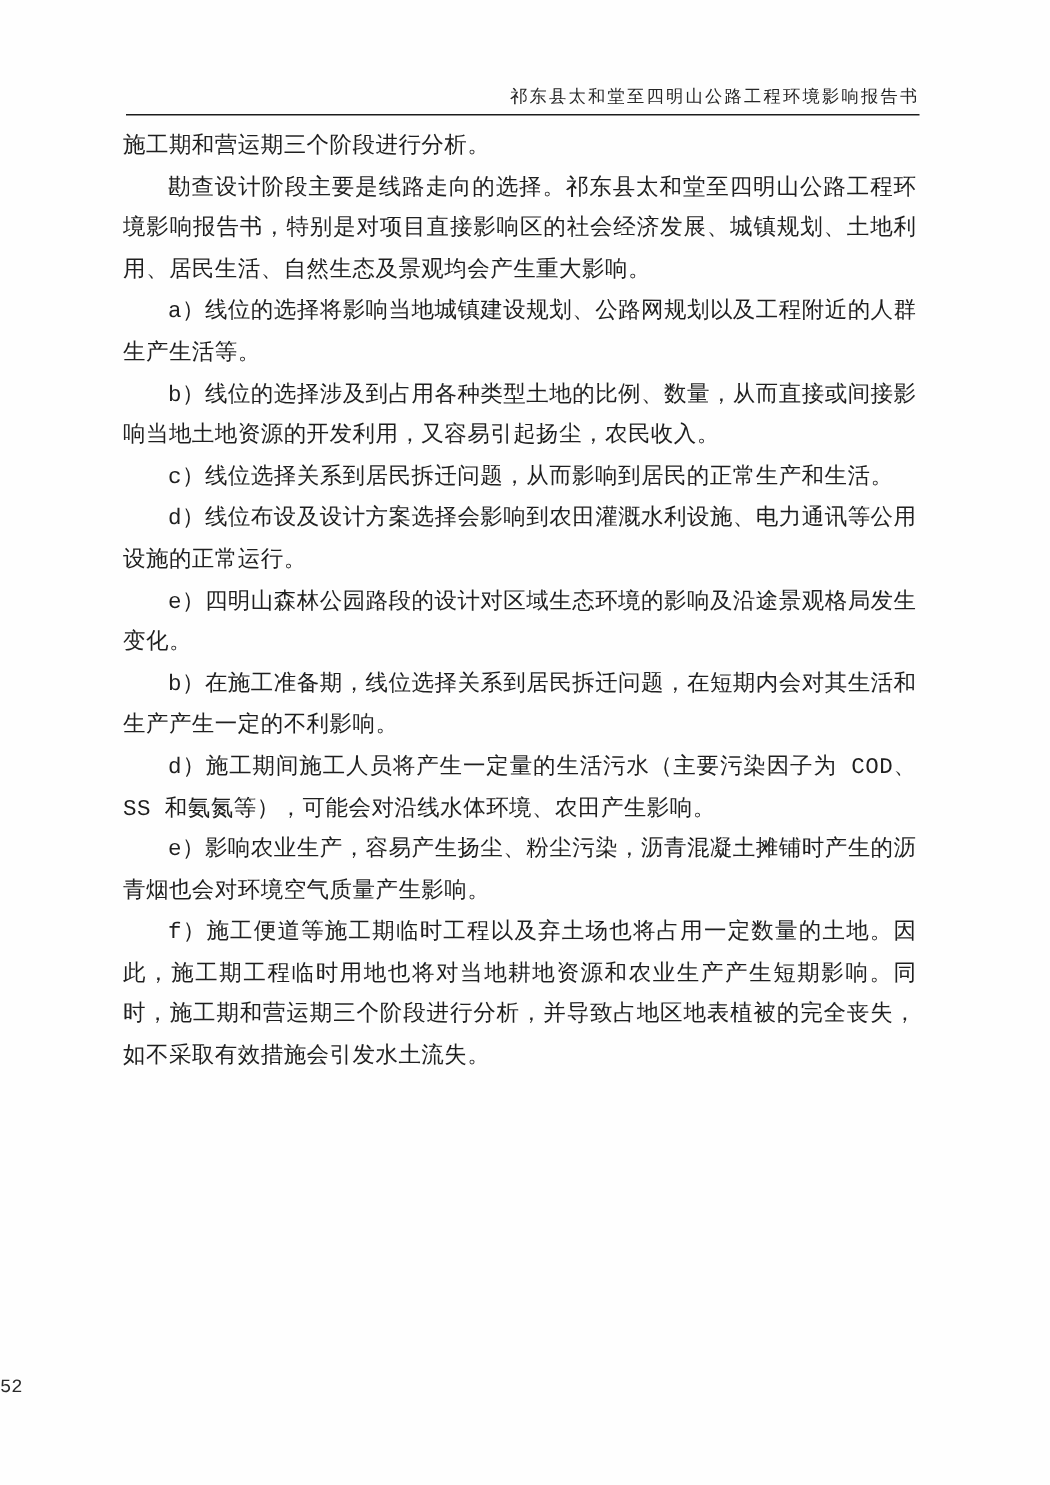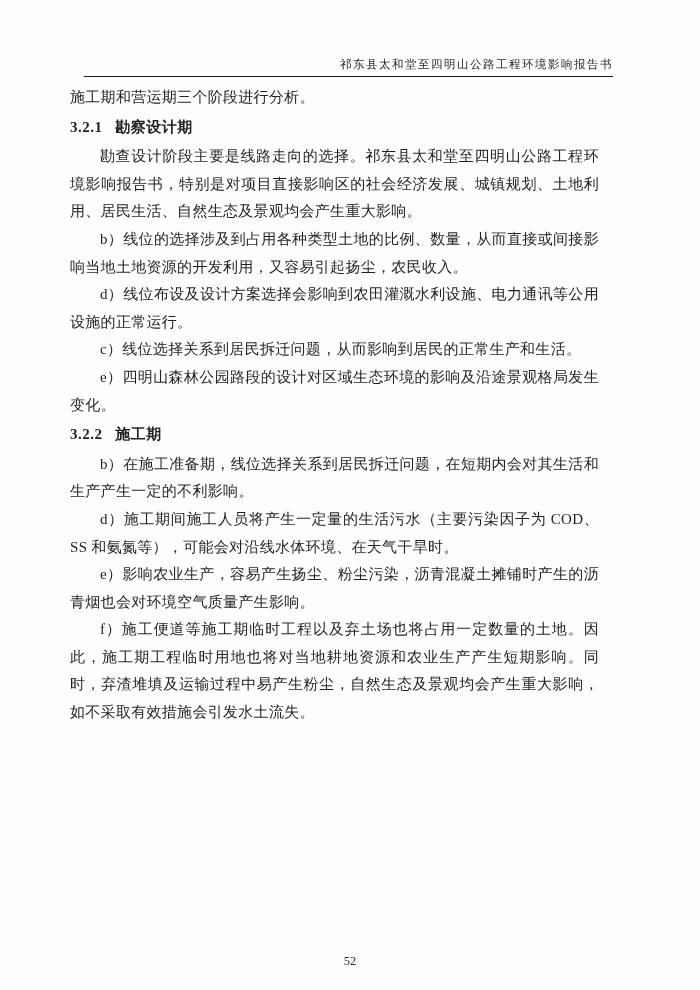--- a/index.html
+++ b/index.html
@@ -6,21 +6,21 @@
     margin: 0;
     padding: 0;
     background: #e8e8e8;
   }
   .page {
     position: relative;
     width: 700px;
     height: 990px;
     background: #fefefe;
     overflow: hidden;
-    font-family: Liberation Serif, serif;
+    font-family: Liberation Mono, monospace;
     color: #1f1f1f;
   }
   .running-header {
     position: absolute;
     top: 57px;
     left: 84px;
     width: 529px;
     text-align: right;
     font-size: 11.5px;
     letter-spacing: 1.5px;
@@ -31,21 +31,21 @@
     position: absolute;
     top: 76px;
     left: 84px;
     width: 529px;
     height: 0;
     border-top: 1.6px solid #1c1c1c;
   }
   .content {
     position: absolute;
     top: 84px;
-    left: 70px;
+    left: 82px;
     width: 529px;
     font-size: 15px;
     line-height: 27.6px;
     text-align: justify;
     letter-spacing: 0.3px;
   }
   .content p {
     margin: 0;
     text-indent: 2em;
   }
@@ -62,55 +62,49 @@
   }
   .content h3 .sec-num {
     margin-right: 0.85em;
     letter-spacing: 0.5px;
   }
   .page-number {
     position: absolute;
     top: 918px;
     left: 0;
     width: 100%;
-    text-align: center;
+    text-align: left;
     font-size: 12.5px;
     color: #2a2a2a;
-    margin-top: 36px;
   }
 </style>
 </head>
 <body>
 
 <div class="page">
 
   <div class="running-header">祁东县太和堂至四明山公路工程环境影响报告书</div>
 
   <div class="header-rule"></div>
 
   <div class="content">
 
     <p class="continuation">施工期和营运期三个阶段进行分析。</p>
 
-    <h3>
-      <span class="sec-num">3.2.1</span><span>勘察设计期</span>
-    </h3>
 
     <p>勘查设计阶段主要是线路走向的选择。祁东县太和堂至四明山公路工程环境影响报告书，特别是对项目直接影响区的社会经济发展、城镇规划、土地利用、居民生活、自然生态及景观均会产生重大影响。</p>
+    <p>a）线位的选择将影响当地城镇建设规划、公路网规划以及工程附近的人群生产生活等。</p>
     <p>b）线位的选择涉及到占用各种类型土地的比例、数量，从而直接或间接影响当地土地资源的开发利用，又容易引起扬尘，农民收入。</p>
+    <p>c）线位选择关系到居民拆迁问题，从而影响到居民的正常生产和生活。</p>
     <p>d）线位布设及设计方案选择会影响到农田灌溉水利设施、电力通讯等公用设施的正常运行。</p>
-    <p>c）线位选择关系到居民拆迁问题，从而影响到居民的正常生产和生活。</p>
     <p>e）四明山森林公园路段的设计对区域生态环境的影响及沿途景观格局发生变化。</p>
 
-    <h3>
-      <span class="sec-num">3.2.2</span><span>施工期</span>
-    </h3>
 
     <p>b）在施工准备期，线位选择关系到居民拆迁问题，在短期内会对其生活和生产产生一定的不利影响。</p>
-    <p>d）施工期间施工人员将产生一定量的生活污水（主要污染因子为 COD、SS 和氨氮等），可能会对沿线水体环境、在天气干旱时。</p>
+    <p>d）施工期间施工人员将产生一定量的生活污水（主要污染因子为 COD、SS 和氨氮等），可能会对沿线水体环境、农田产生影响。</p>
     <p>e）影响农业生产，容易产生扬尘、粉尘污染，沥青混凝土摊铺时产生的沥青烟也会对环境空气质量产生影响。</p>
-    <p>f）施工便道等施工期临时工程以及弃土场也将占用一定数量的土地。因此，施工期工程临时用地也将对当地耕地资源和农业生产产生短期影响。同时，弃渣堆填及运输过程中易产生粉尘，自然生态及景观均会产生重大影响，如不采取有效措施会引发水土流失。</p>
+    <p>f）施工便道等施工期临时工程以及弃土场也将占用一定数量的土地。因此，施工期工程临时用地也将对当地耕地资源和农业生产产生短期影响。同时，施工期和营运期三个阶段进行分析，并导致占地区地表植被的完全丧失，如不采取有效措施会引发水土流失。</p>
 
   </div>
 
   <div class="page-number">52</div>
 
 </div>
 
 </body></html>

